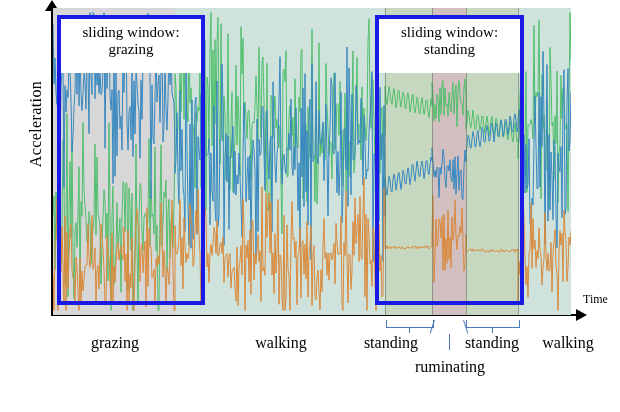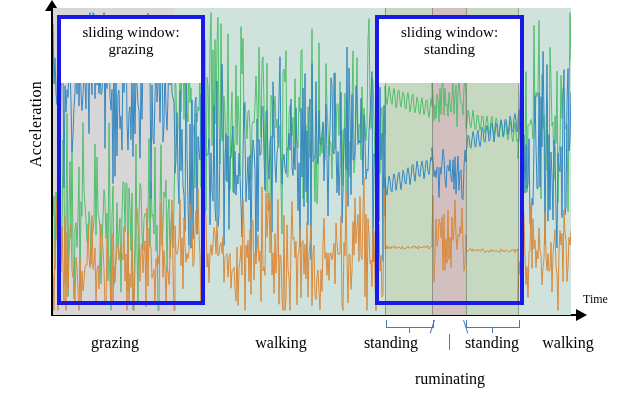--- a/index.html
+++ b/index.html
@@ -28,21 +28,21 @@
      border-bottom:11px solid #000;}
   #x-axis-line{position:absolute;left:51px;top:314px;width:528px;height:2px;background:#000;}
   #x-axis-arrow{position:absolute;left:576px;top:309px;width:0;height:0;
      border-top:6px solid transparent;border-bottom:6px solid transparent;
      border-left:11px solid #000;}
   #plot-border-left{position:absolute;left:53px;top:8px;width:1px;height:307px;background:#000;}
 
   
   .sliding-window{position:absolute;border:4px solid #1a1ae6;box-sizing:border-box;}
   .sw-caption{position:absolute;left:0;right:0;top:0;background:#fff;
-     text-align:center;font-size:15px;line-height:1.15;padding:5px 2px 24px;}
+     text-align:center;font-size:15px;line-height:1.15;padding:5px 2px 14px;}
   .sw-caption span{display:block;}
 
   
   .xlabel{position:absolute;font-size:16px;white-space:nowrap;text-align:center;}
   #time-label{position:absolute;font-size:12px;white-space:nowrap;}
 
   
   .bracket{position:absolute;border:1.4px solid #4a78b8;border-top:none;height:7px;}
   .bracket-stem{position:absolute;width:1.4px;background:#4a78b8;}
   .rum-pointer{position:absolute;width:1.4px;background:#4a78b8;}
@@ -101,21 +101,21 @@
     </div>
 
   <div id="time-label" style="left:583px;top:292px;">Time</div>
 
   <div id="xlabels">
       <div class="xlabel" style="top: 334px; left: 55px; width: 120px;">grazing</div>
       <div class="xlabel" style="top: 334px; left: 221px; width: 120px;">walking</div>
       <div class="xlabel" style="top: 334px; left: 331px; width: 120px;">standing</div>
       <div class="xlabel" style="top: 334px; left: 432px; width: 120px;">standing</div>
       <div class="xlabel" style="top: 334px; left: 508px; width: 120px;">walking</div>
-      <div class="xlabel" style="top: 370px; left: 390px; width: 120px;">ruminating</div>
+      <div class="xlabel" style="top: 358px; left: 390px; width: 120px;">ruminating</div>
     </div>
   <div id="bracket-group">
       <div class="bracket" style="left: 386px; top: 320px; width: 46px;"></div>
       <div class="bracket-stem" style="left: 409px; top: 327px; height: 6px;"></div>
       <div class="bracket" style="left: 466px; top: 320px; width: 52px;"></div>
       <div class="bracket-stem" style="left: 492px; top: 327px; height: 6px;"></div>
       <div style="position: absolute; left: 434px; top: 320px; width: 1.4px; height: 14px; background: rgb(74, 120, 184); transform: rotate(18deg); transform-origin: center top;"></div>
       <div style="position: absolute; left: 463px; top: 320px; width: 1.4px; height: 14px; background: rgb(74, 120, 184); transform: rotate(-18deg); transform-origin: center top;"></div>
       <div class="rum-pointer" style="position: absolute; left: 449px; top: 334px; width: 1.4px; height: 16px; background: rgb(74, 120, 184);"></div>
     </div>

